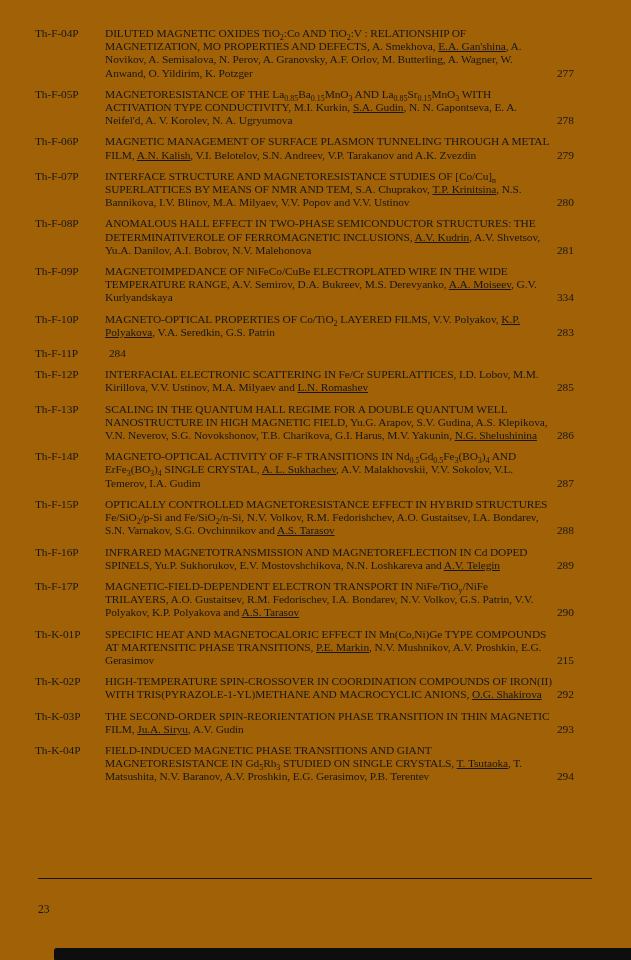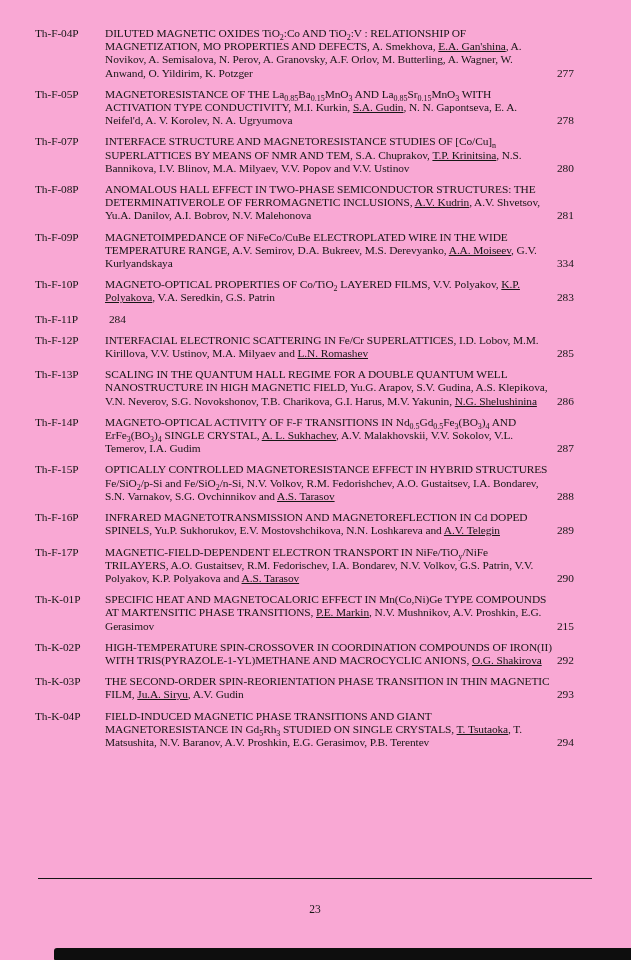--- a/index.html
+++ b/index.html
@@ -5,21 +5,21 @@
   * { box-sizing: border-box; }
   html, body { margin: 0; padding: 0; }
   body {
     width: 631px; height: 960px;
     background: #e9e9e6;
     font-family: "Liberation Serif", serif;
   }
   .page {
     position: relative;
     width: 631px; height: 960px;
-    background: #f9a8d4;
+    background: #a16207;
     color: #161616;
     overflow: hidden;
   }
   .toc {
     position: absolute;
     top: 27px; left: 35px;
     width: 543px; height: 842px;
     overflow: hidden;
   }
   .entry {
@@ -47,21 +47,21 @@
   footer {
     position: absolute;
     left: 38px; width: 554px; top: 878px;
   }
   .rule {
     border: none;
     border-top: 1.6px solid #151515;
     margin: 0;
   }
   .folio {
-    text-align: center;
+    text-align: left;
     margin-top: 24px;
     font-size: 11.5px;
     color: #161616;
   }
   .scan-edge {
     position: absolute;
     left: 54px; right: 0; bottom: 0;
     height: 12px;
     background: #0e0e0e;
     border-radius: 3px 0 0 1px;
@@ -78,20 +78,25 @@
       <div class="text"><span>DILUTED MAGNETIC OXIDES TiO</span><sub>2</sub><span>:Co AND TiO</span><sub>2</sub><span>:V : RELATIONSHIP OF MAGNETIZATION, MO PROPERTIES AND DEFECTS, A. Smekhova, </span><span class="u">E.A. Gan'shina</span><span>, A. Novikov, A. Semisalova, N. Perov, A. Granovsky, A.F. Orlov, M. Butterling, A. Wagner, W. Anwand, O. Yildirim, K. Potzger</span></div>
       <div class="pagenum">277</div>
     </section>
 
     <section class="entry">
       <div class="code">Th-F-05P</div>
       <div class="text"><span>MAGNETORESISTANCE OF THE La</span><sub>0.85</sub><span>Ba</span><sub>0.15</sub><span>MnO</span><sub>3</sub><span> AND La</span><sub>0.85</sub><span>Sr</span><sub>0.15</sub><span>MnO</span><sub>3</sub><span> WITH ACTIVATION TYPE CONDUCTIVITY, M.I. Kurkin, </span><span class="u">S.A. Gudin</span><span>, N. N. Gapontseva, E. A. Neifel'd, A. V. Korolev, N. A. Ugryumova</span></div>
       <div class="pagenum">278</div>
     </section>
 
+    <section class="entry">
+      <div class="code">Th-F-06P</div>
+      <div class="text"><span>MAGNETIC MANAGEMENT OF SURFACE PLASMON TUNNELING THROUGH A METAL FILM, </span><span class="u">A.N. Kalish</span><span>, V.I. Belotelov, S.N. Andreev, V.P. Tarakanov and A.K. Zvezdin</span></div>
+      <div class="pagenum">279</div>
+    </section>
 
     <section class="entry">
       <div class="code">Th-F-07P</div>
       <div class="text"><span>INTERFACE STRUCTURE AND MAGNETORESISTANCE STUDIES OF [Co/Cu]</span><sub>n</sub><span> SUPERLATTICES BY MEANS OF NMR AND TEM, S.A. Chuprakov, </span><span class="u">T.P. Krinitsina</span><span>, N.S. Bannikova, I.V. Blinov, M.A. Milyaev, V.V. Popov and V.V. Ustinov</span></div>
       <div class="pagenum">280</div>
     </section>
 
     <section class="entry">
       <div class="code">Th-F-08P</div>
       <div class="text"><span>ANOMALOUS HALL EFFECT IN TWO-PHASE SEMICONDUCTOR STRUCTURES: THE DETERMINATIVEROLE OF FERROMAGNETIC INCLUSIONS, </span><span class="u">A.V. Kudrin</span><span>, A.V. Shvetsov, Yu.A. Danilov, A.I. Bobrov, N.V. Malehonova</span></div>

